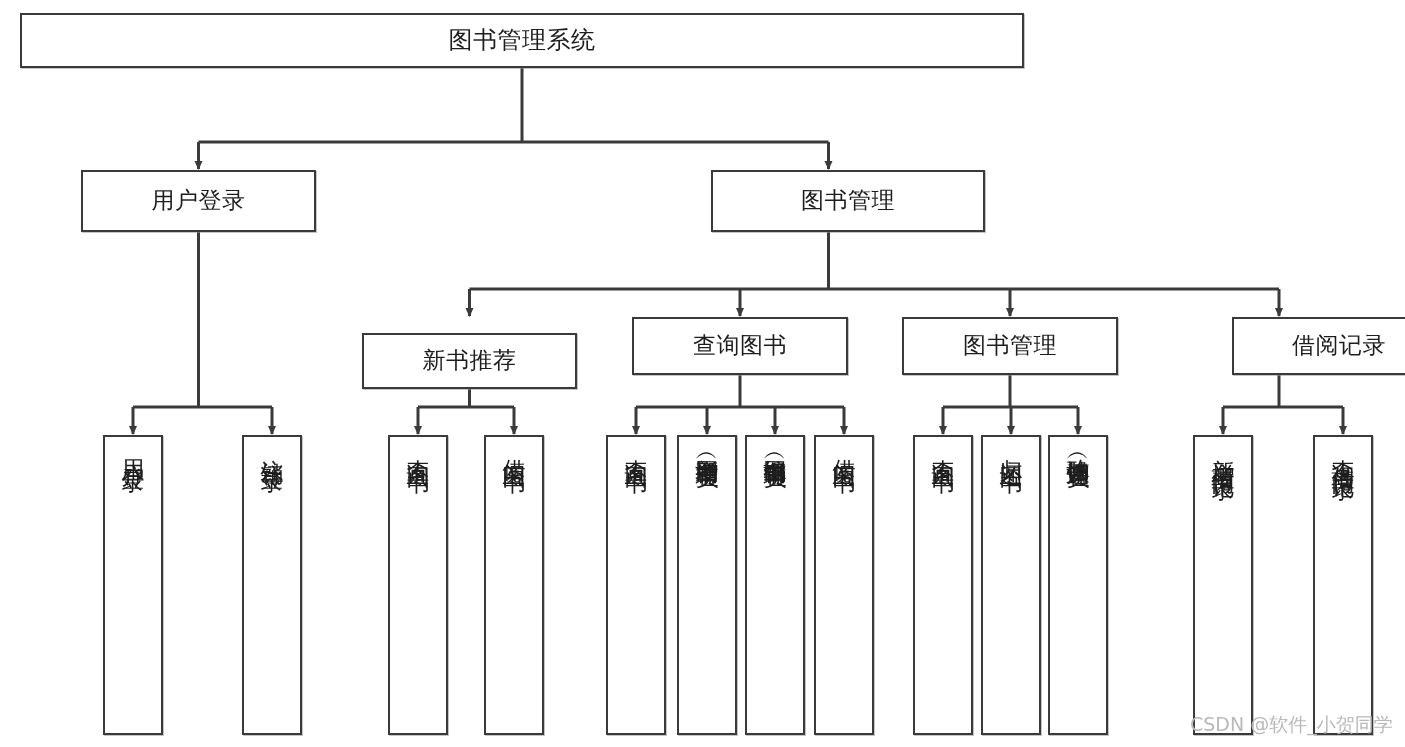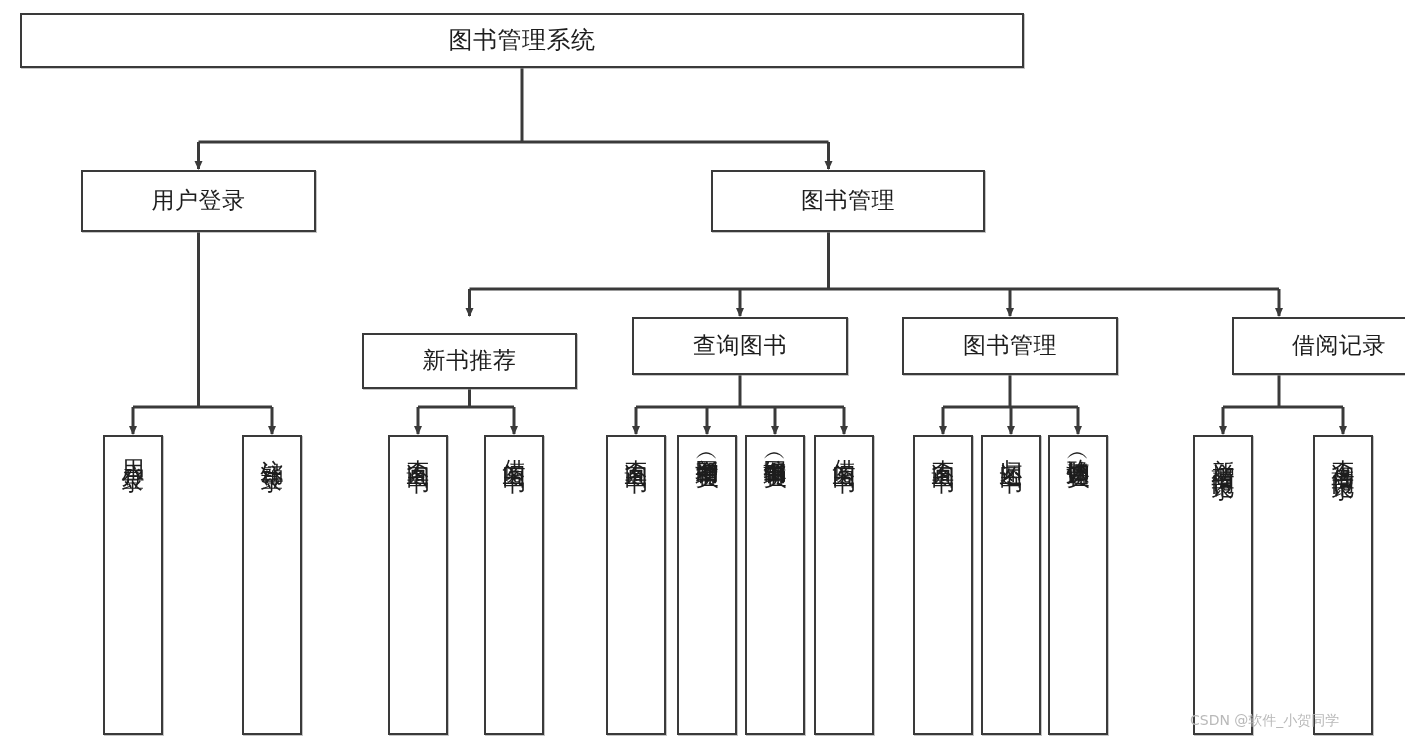--- a/index.html
+++ b/index.html
@@ -68,21 +68,21 @@
   .node.v.tall .lbl {
     letter-spacing: 1px;
   }
   .node.v.mid .lbl {
     letter-spacing: 4px;
   }
   #watermark {
     position: absolute;
     left: 1190px;
     top: 712px;
-    font-size: 14px;
+    font-size: 19px;
     color: #b9b9b9;
     white-space: nowrap;
     z-index: 5;
     font-family: "DejaVu Sans", "Liberation Sans", sans-serif;
   }
 </style>
 </head>
 <body>
 
 <div id="canvas">

